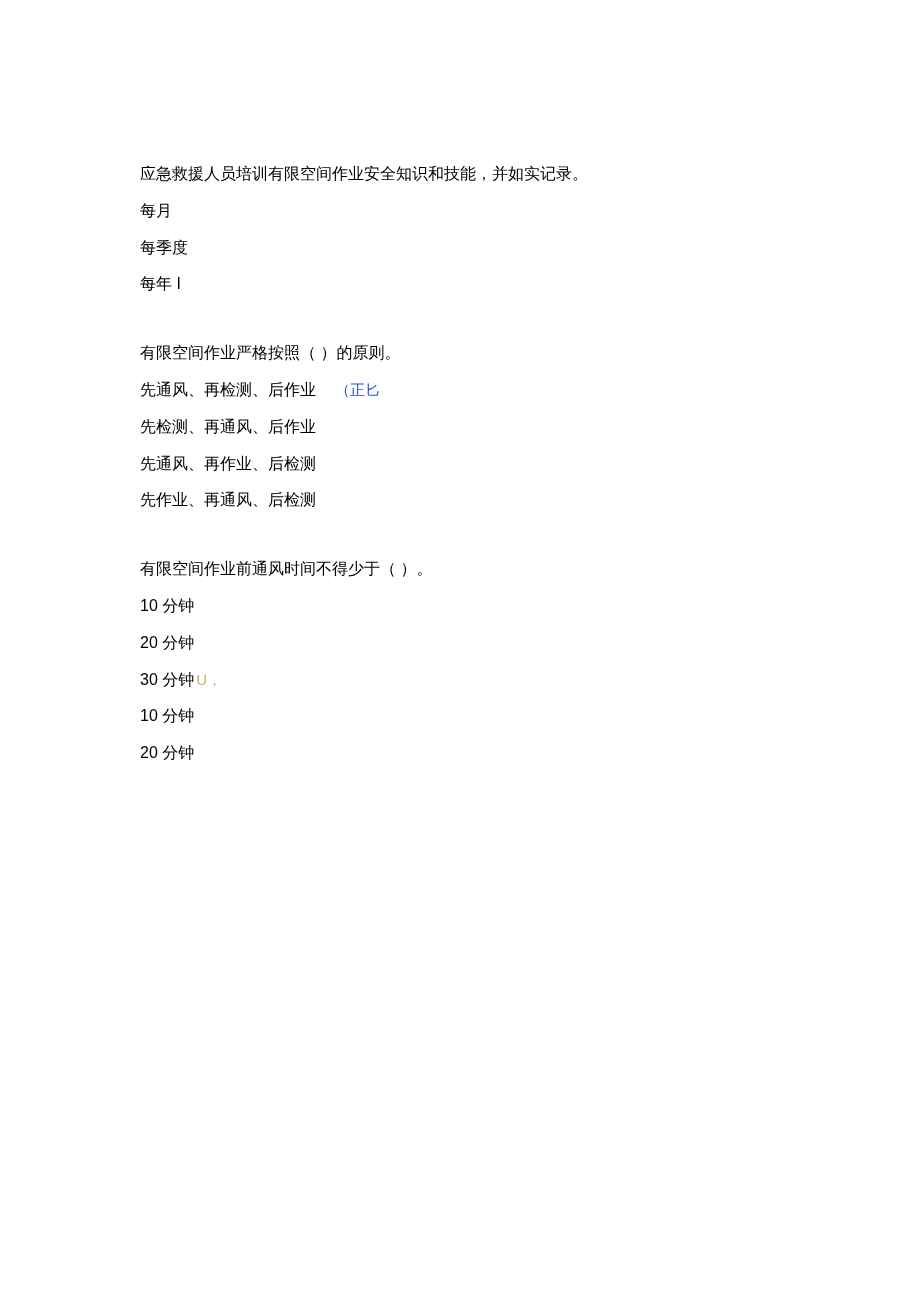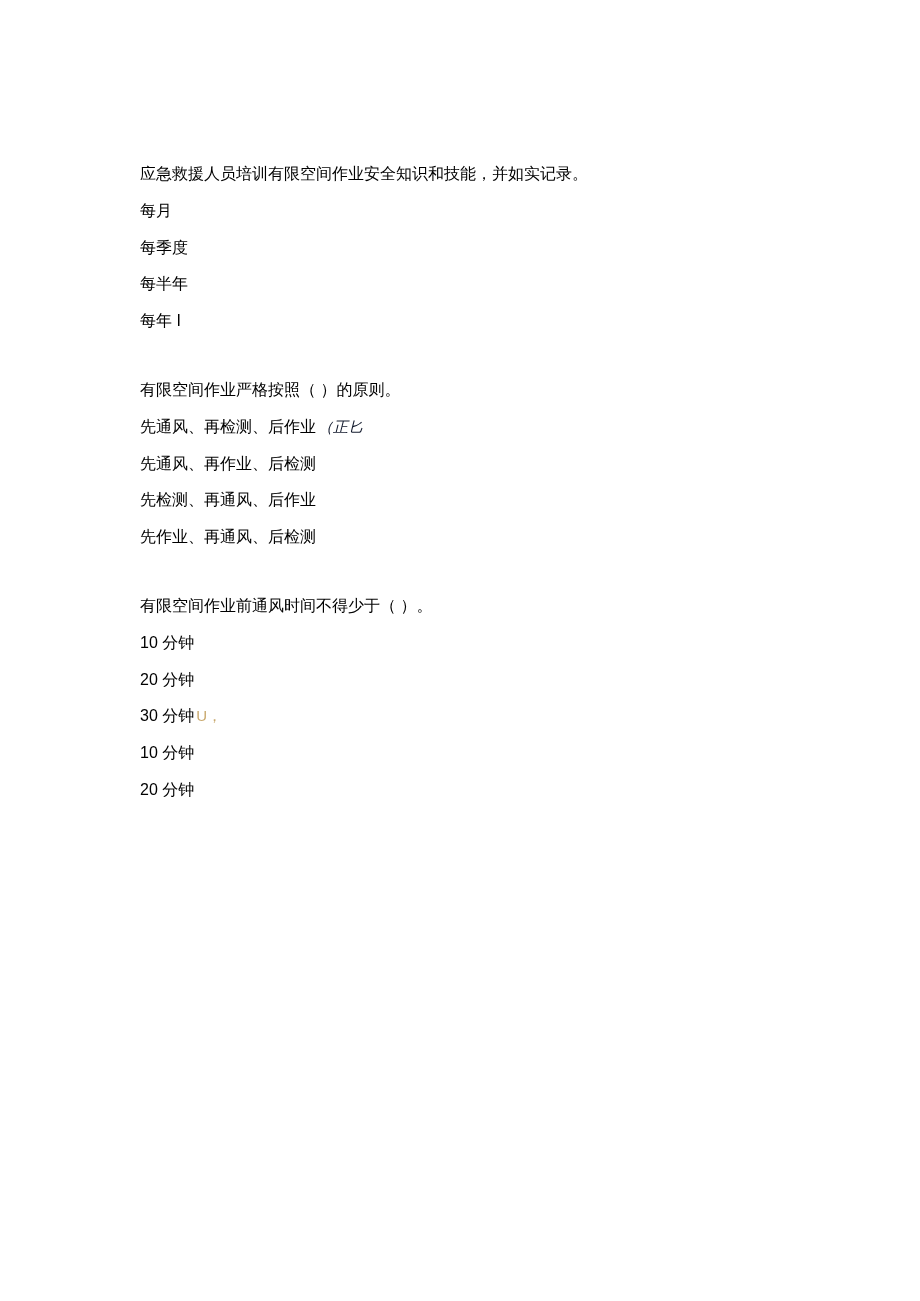--- a/index.html
+++ b/index.html
@@ -20,52 +20,50 @@
     .line {
       margin-bottom: 8px;
     }
     .block {
       margin-bottom: 40px;
     }
     .block:last-child {
       margin-bottom: 16px;
     }
     .annotation {
-      color: #0f172a;
+      color: #1d4ed8;
       font-size: 15px;
-      margin-left: 2px;
-      font-style: italic;
+      margin-left: 19px;
     }
     .annotation2 {
       color: #c9a96e;
       font-size: 15px;
       margin-left: 2px;
     }
   </style>
 </head>
 <body>
 
 <div class="page">
 
   <div class="block">
     <div class="line">应急救援人员培训有限空间作业安全知识和技能，并如实记录。</div>
     <div class="line">每月</div>
     <div class="line">每季度</div>
-    <div class="line">每半年</div>
     <div class="line">每年 I</div>
   </div>
 
 
   <div class="block">
     <div class="line">有限空间作业严格按照（ ）的原则。</div>
     <div class="line">
       <span>先通风、再检测、后作业</span><span class="annotation">（正匕</span>
     </div>
+    <div class="line">先检测、再通风、后作业</div>
     <div class="line">先通风、再作业、后检测</div>
-    <div class="line">先检测、再通风、后作业</div>
     <div class="line">先作业、再通风、后检测</div>
   </div>
 
   <div class="block">
     <div class="line">有限空间作业前通风时间不得少于（ ）。</div>
     <div class="line">10 分钟</div>
     <div class="line">20 分钟</div>
     <div class="line">
       <span>30 分钟</span><span class="annotation2">U，</span>
     </div>

